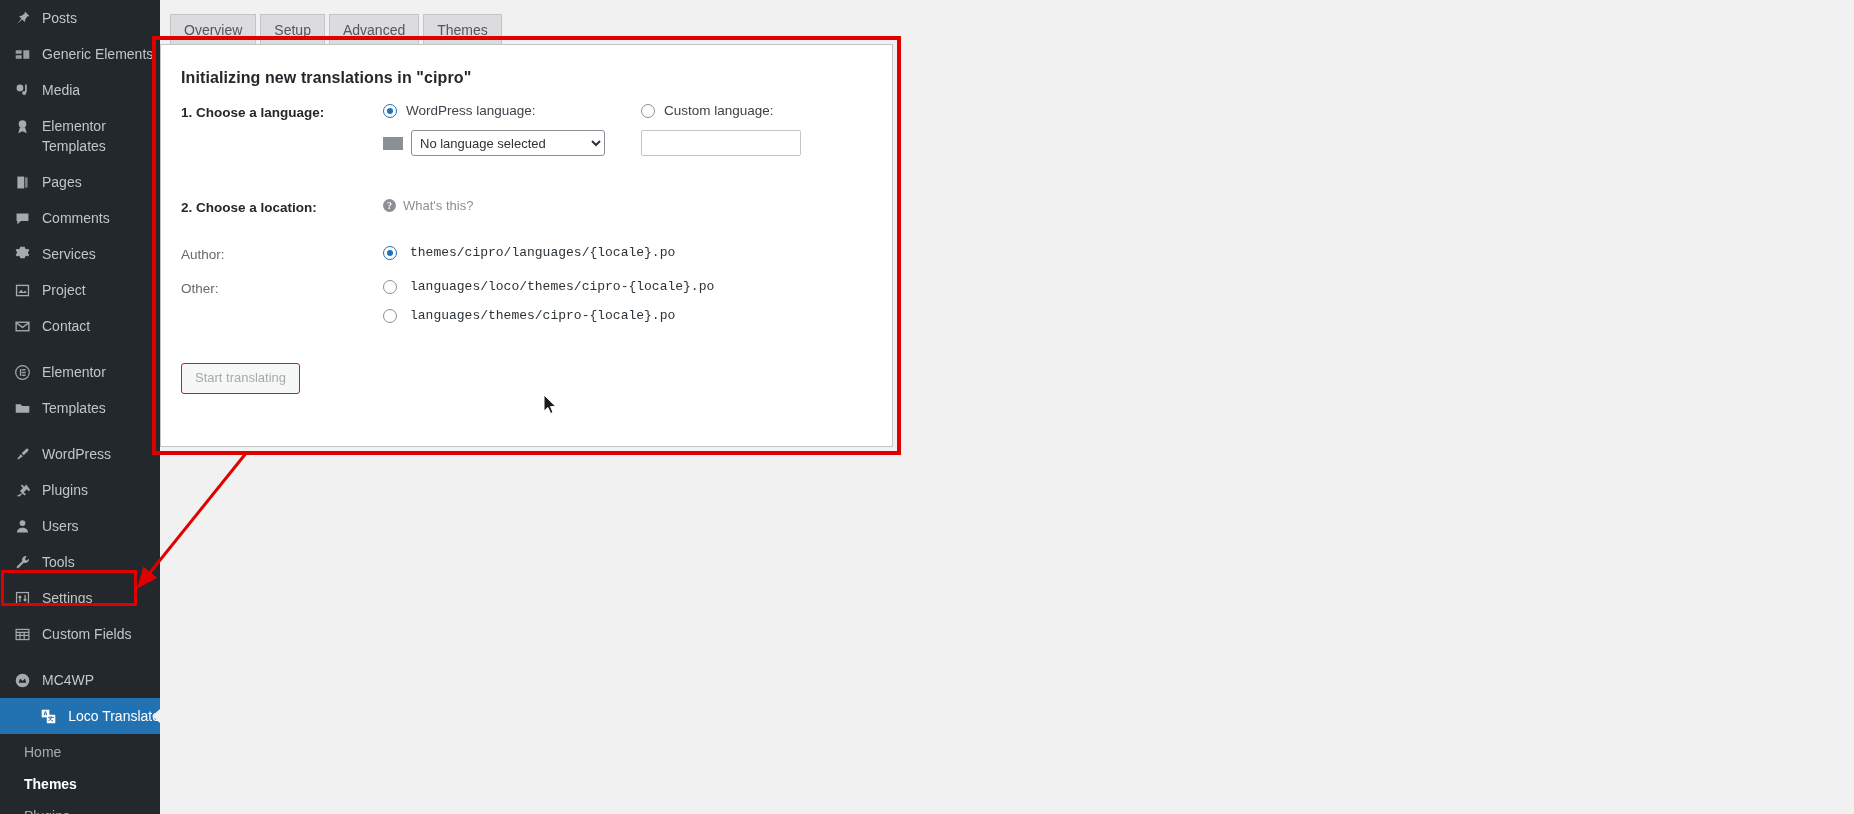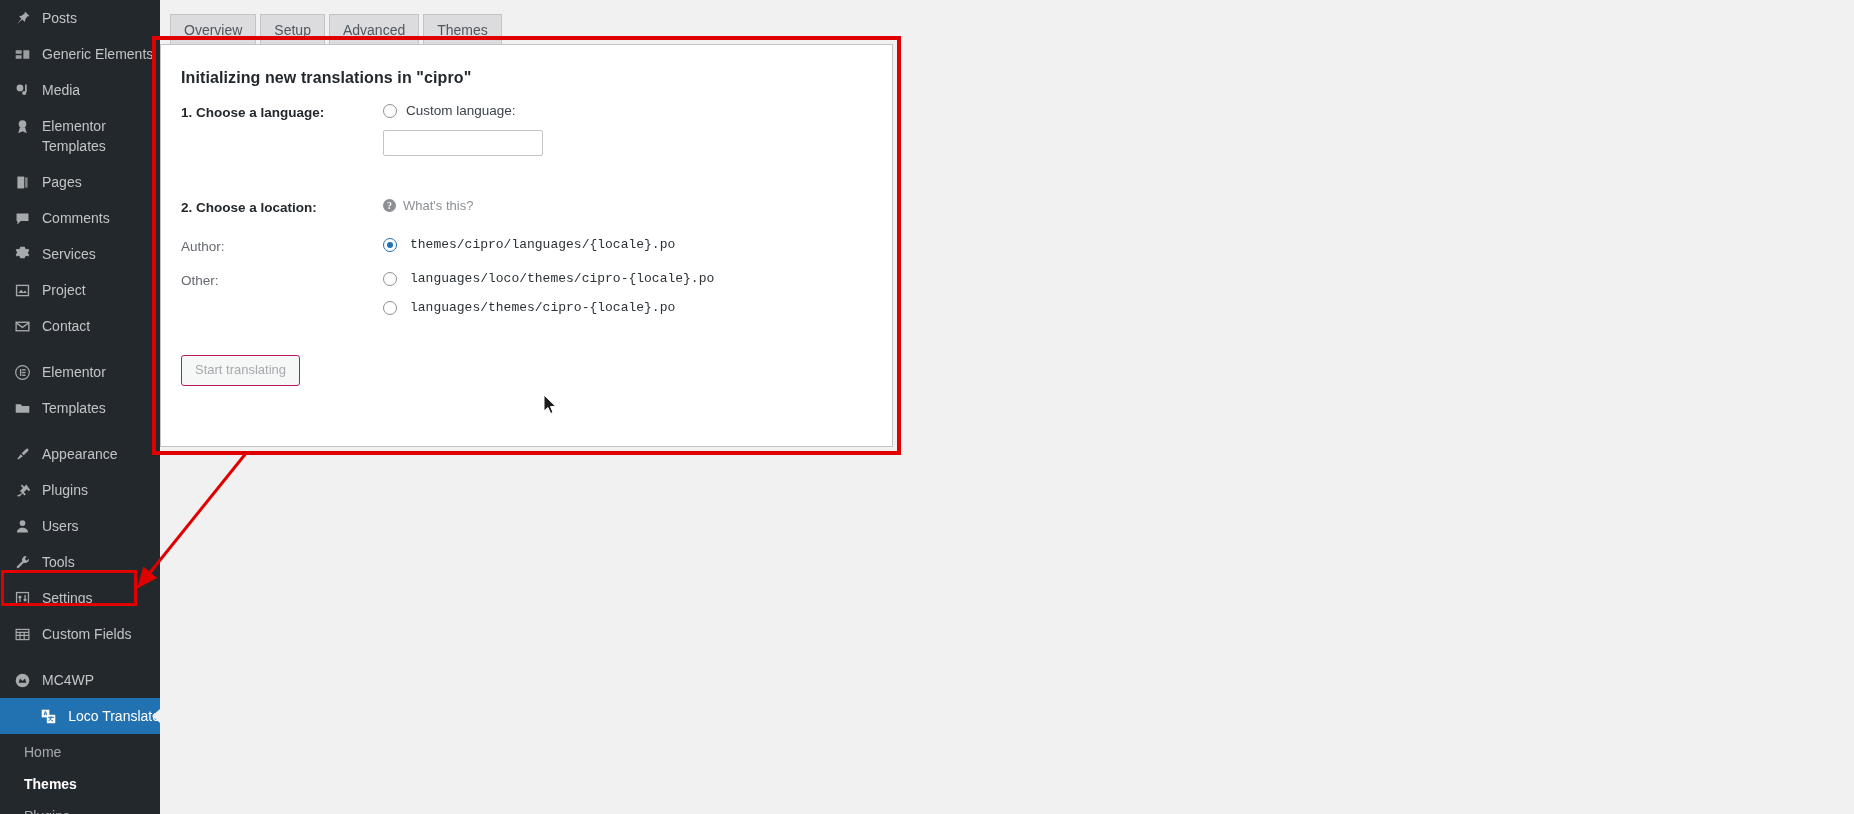--- a/index.html
+++ b/index.html
@@ -349,21 +349,21 @@
   </div>
 
   <div class="menu-sep"></div>
 
   <div class="menu-item">
     <span class="mi-icon">
       <svg width="17" height="17" viewBox="0 0 20 20" fill="currentColor">
           <path d="M16.5 3.5c-.8-.8-1.8-.6-2.6.2L9 8.6l2.4 2.4 4.9-4.9c.8-.8 1-1.8.2-2.6zM8 9.6l-4 5.4 1 1 5.4-4z"></path>
         </svg>
     </span>
-    <span class="mi-label">Appearance</span>
+    <span class="mi-label">WordPress</span>
   </div>
 
   <div class="menu-item">
     <span class="mi-icon">
       <svg width="17" height="17" viewBox="0 0 20 20" fill="currentColor">
           <path d="M14.5 3L12 5.5 9.5 3 8 4.5 10.5 7 7 10.5 9.5 13 3 16.5 6.5 17 10 13.5l2.5 2.5L14 14.5 11.5 12 15 8.5 17.5 11 19 9.5z"></path>
         </svg>
     </span>
     <span class="mi-label">Plugins</span>
   </div>
@@ -452,39 +452,51 @@
   </div>
 
   <div id="card">
     <div class="card-inner">
 
       <div class="card-title">Initializing new translations in "cipro"</div>
 
       <div class="form-row">
         <div class="form-label bold">1. Choose a language:</div>
 
+        <div class="langcol">
+          <div class="opt">
+            <span class="radio checked"></span>
+            <span class="opt-label">WordPress language:</span>
+          </div>
+          <div class="select-wrap">
+            <span class="flag-box"></span>
+            <select class="lang-select">
+              <option>No language selected</option>
+            </select>
+          </div>
+        </div>
 
         <div>
           <div class="opt">
             <span class="radio"></span>
             <span class="opt-label">Custom language:</span>
           </div>
           <input class="custom-input" type="text" value="" style="">
         </div>
       </div>
 
       <div class="form-row" style="margin-top:42px;">
         <div class="form-label bold">2. Choose a location:</div>
         <div class="whats-this">
           <span class="help-icon">?</span>
           <span>What's this?</span>
         </div>
       </div>
 
-      <div class="form-row" style="margin-top:22px;">
+      <div class="form-row" style="margin-top:30px;">
         <div class="form-label muted">Author:</div>
         <div>
           <div class="path-opt">
             <span class="radio checked"></span>
             <span class="mono">themes/cipro/languages/{locale}.po</span>
           </div>
         </div>
       </div>
 
       <div class="form-row" style="margin-top:5px;">

